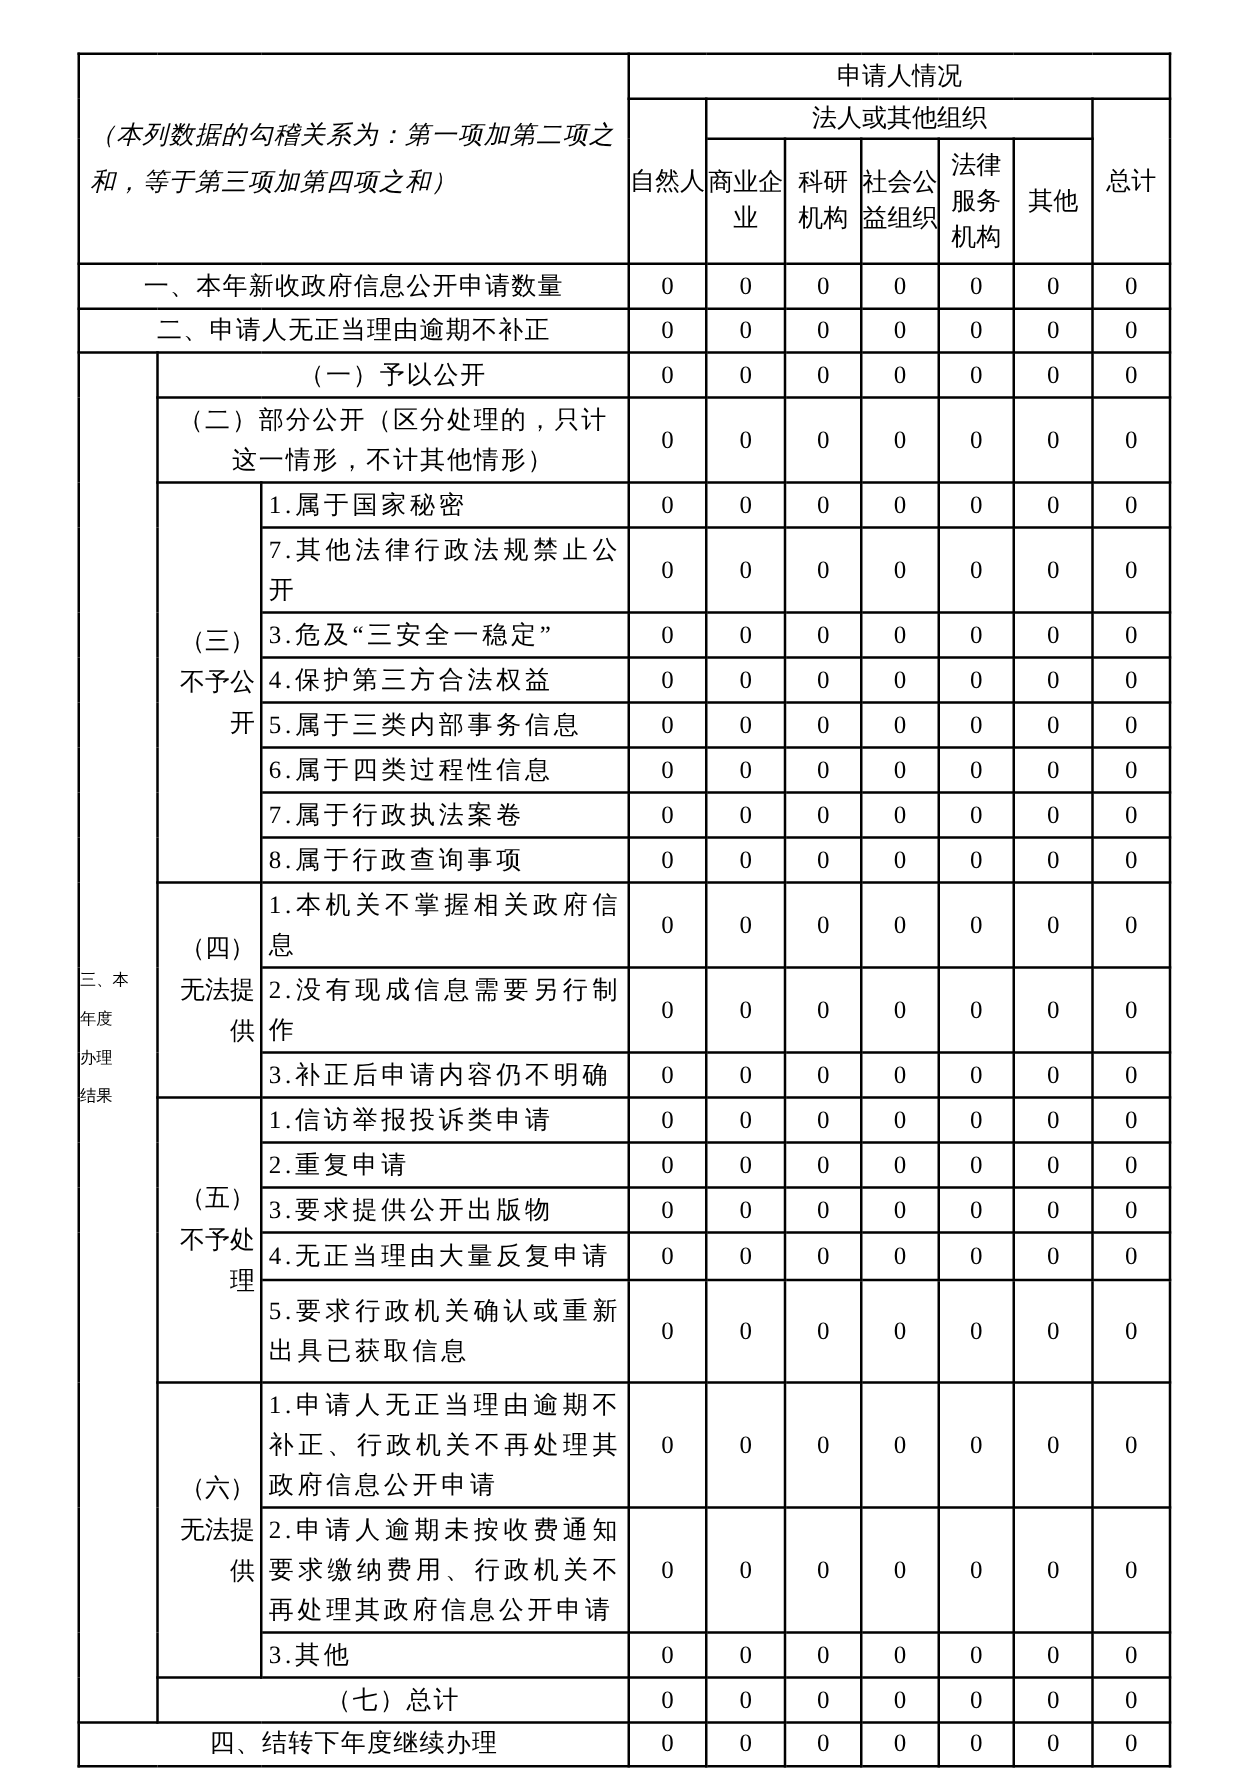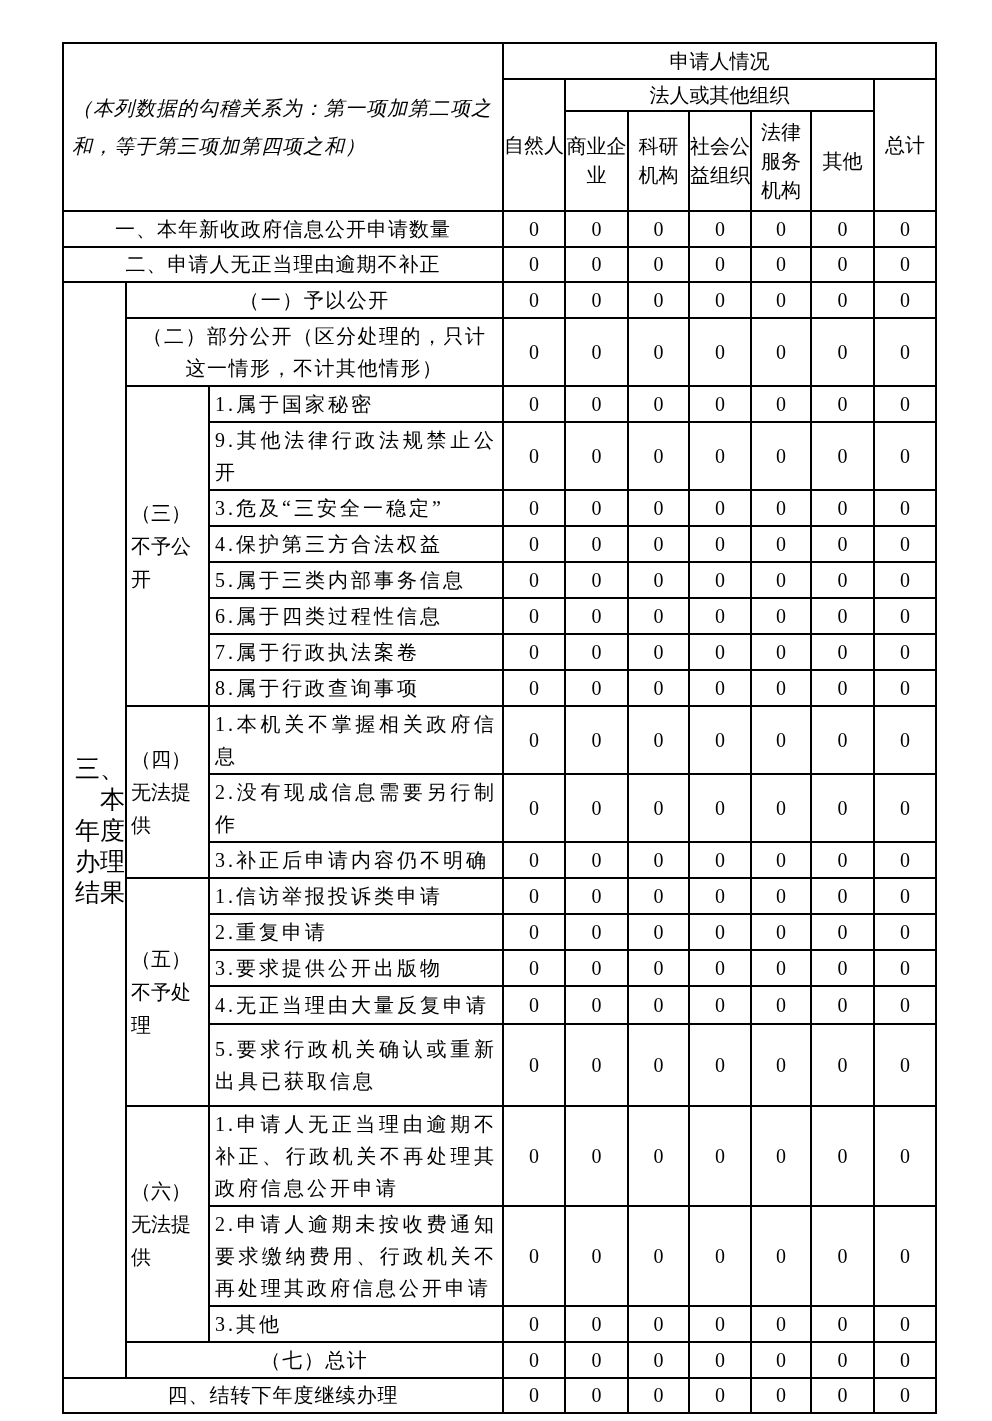--- a/index.html
+++ b/index.html
@@ -16,22 +16,22 @@
     font-weight:normal; font-size:20px; color:#000;
     vertical-align:middle; overflow:hidden;
   }
   th { line-height:29px; text-align:center; }
   .note {
     font-style:italic; text-align:left; padding:0 8px;
     font-size:20px; line-height:38px; letter-spacing:1px;
   }
   .lbl3 { text-align:center; padding:1px 4px; letter-spacing:1px; line-height:31px; }
   .lbl2 { text-align:center; padding:1px 5px; letter-spacing:1.5px; line-height:32px; }
-  .sec  { text-align:right; white-space:pre-line; font-size:25px; line-height:31px; padding:0; }
-  .grp  { text-align:left; padding:1px 4px; line-height:33px; }
+  .sec  { text-align:left; white-space:pre-line; font-size:13px; line-height:31px; padding:0; }
+  .grp  { text-align:right; padding:1px 4px; line-height:33px; }
   .item { text-align:justify; padding:1px 5px; letter-spacing:3px; line-height:32px; }
   .v    { text-align:center; font-size:20px; }
 </style>
 </head>
 <body>
 
 <div class="page">
   <table class="report">
     <colgroup>
       <col style="width:63px">
@@ -113,21 +113,21 @@
       <td class="item">1.属于国家秘密</td>
     <td class="v">0</td>
           <td class="v">0</td>
           <td class="v">0</td>
           <td class="v">0</td>
           <td class="v">0</td>
           <td class="v">0</td>
           <td class="v">0</td>
         </tr>
     <tr style="height:66px">
-      <td class="item">9.其他法律行政法规禁止公开</td>
+      <td class="item">7.其他法律行政法规禁止公开</td>
     <td class="v">0</td>
           <td class="v">0</td>
           <td class="v">0</td>
           <td class="v">0</td>
           <td class="v">0</td>
           <td class="v">0</td>
           <td class="v">0</td>
         </tr>
     <tr style="height:36px">
       <td class="item">3.危及“三安全一稳定”</td>

